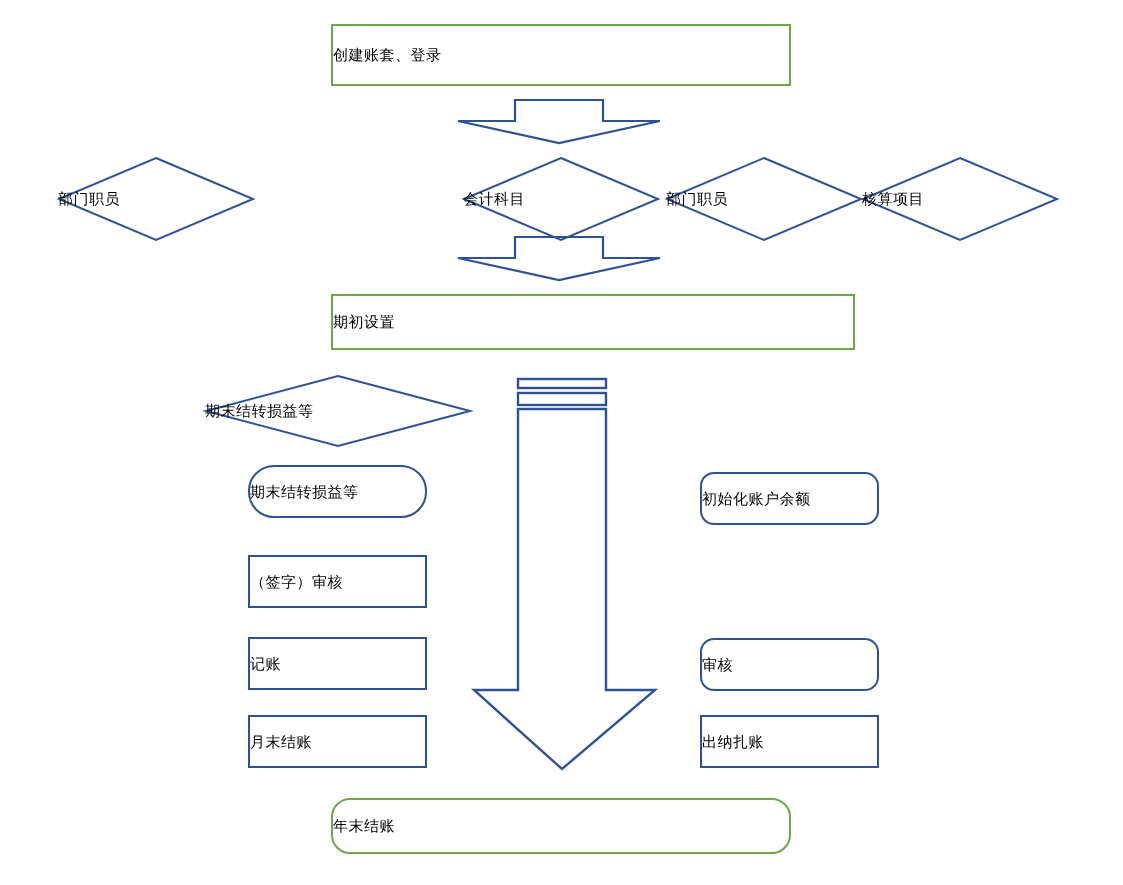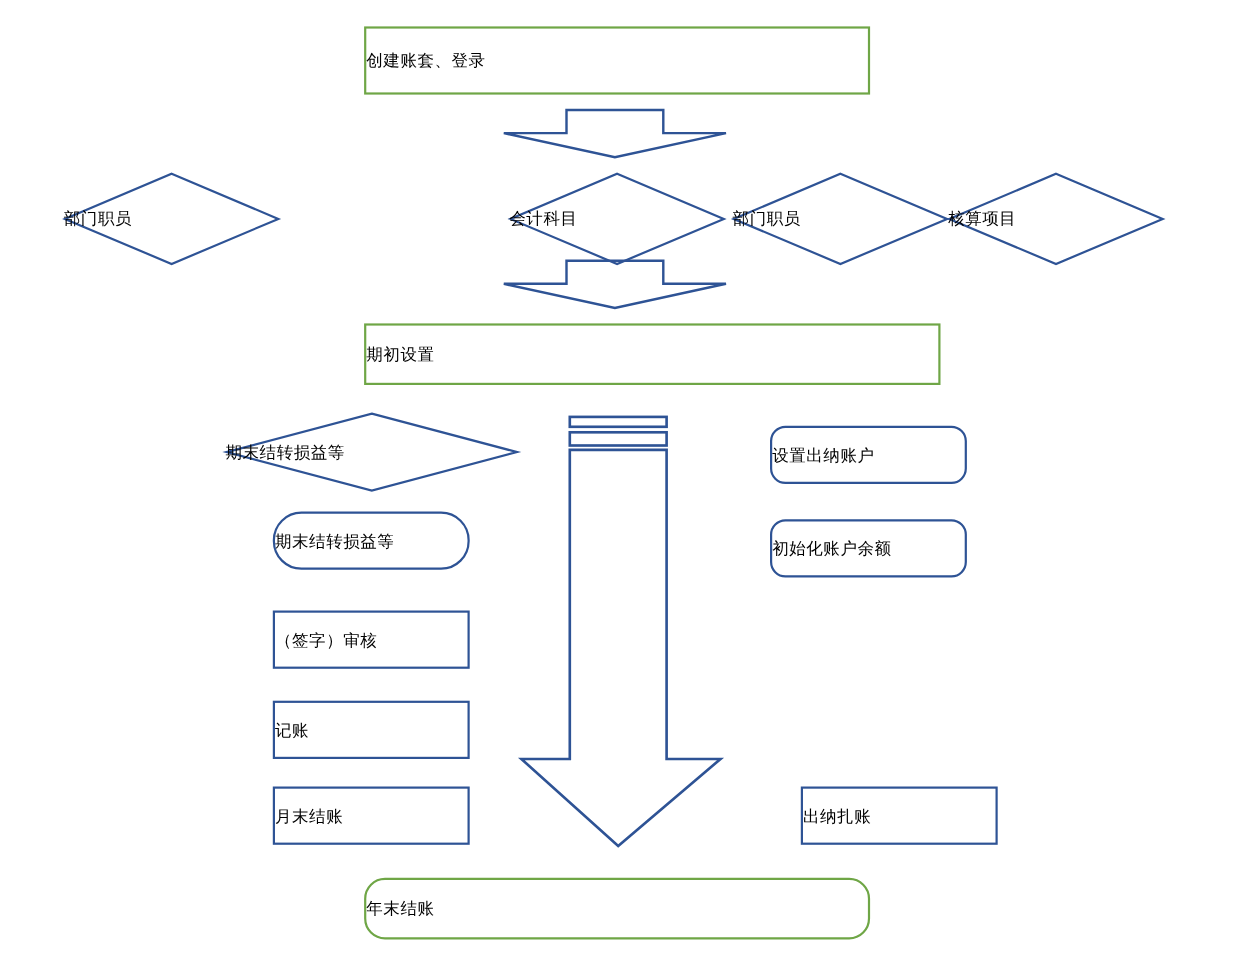--- a/index.html
+++ b/index.html
@@ -151,31 +151,31 @@
   </div>
 
   <div class="node rect-blue" style="left:248px; top:637px; width:179px; height:53px;">
     <span class="label">记账</span>
   </div>
 
   <div class="node rect-blue" style="left:248px; top:715px; width:179px; height:53px;">
     <span class="label">月末结账</span>
   </div>
 
-  <div class="node rect-blue-round" style="left:700px; top:387px; width:179px; height:53px;">
-    <span class="label">设置出纳账户</span>
-  </div>
 
   <div class="node rect-blue-round" style="left:700px; top:472px; width:179px; height:53px;">
     <span class="label">初始化账户余额</span>
   </div>
 
 
+  <div class="node rect-blue-round" style="left:700px; top:638px; width:179px; height:53px;">
+    <span class="label">审核</span>
+  </div>
 
-  <div class="node rect-blue" style="left:700px; top:715px; width:179px; height:53px;margin-left:28px;">
+  <div class="node rect-blue" style="left:700px; top:715px; width:179px; height:53px;">
     <span class="label">出纳扎账</span>
   </div>
 
   <div class="node rect-green" style="left:331px; top:798px; width:460px; height:56px;border-radius:19px;">
     <span class="label">年末结账</span>
   </div>
 
 </div>
 
 </body></html>

